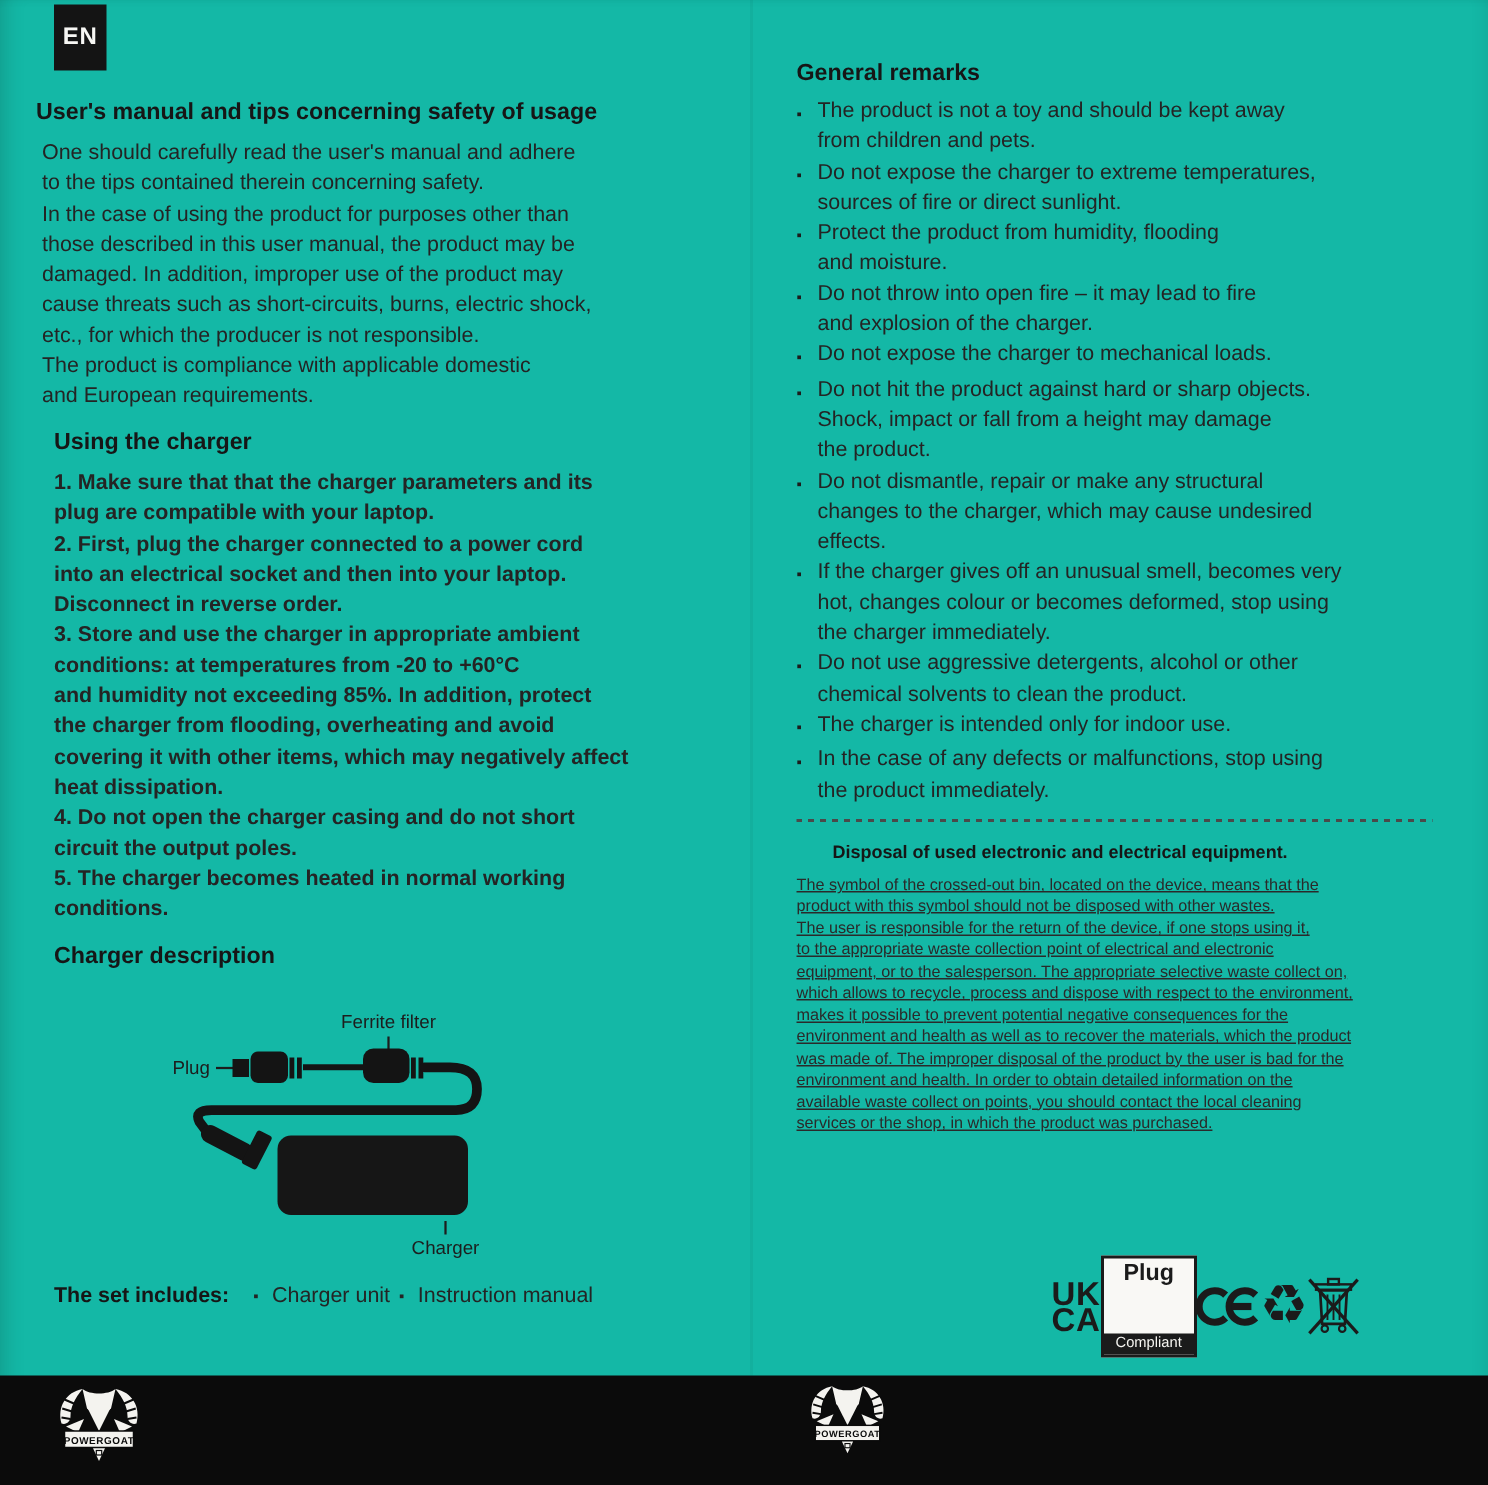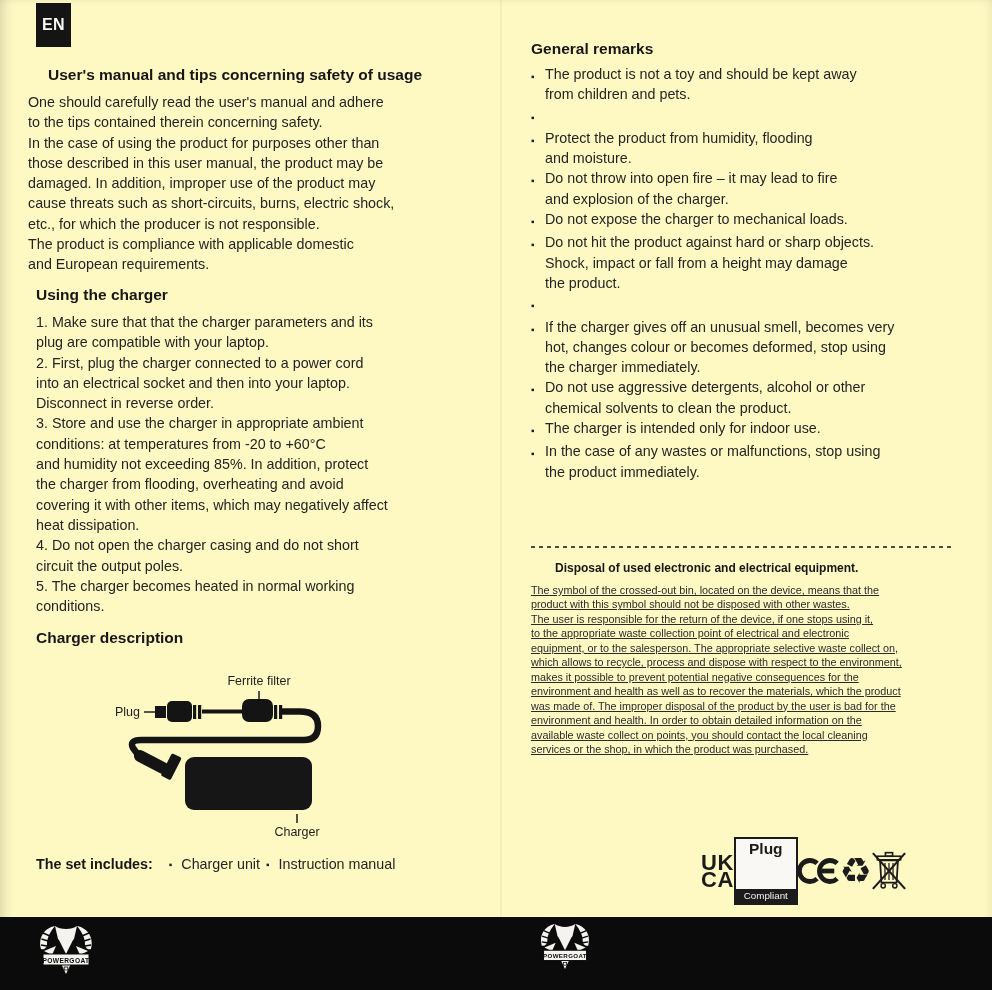--- a/index.html
+++ b/index.html
@@ -1,18 +1,18 @@
 <!DOCTYPE html>
 <html><head>
 <meta charset="utf-8">
 <style>
   html,body{margin:0;padding:0;background:#d8d8d6;}
   .page{
     position:relative;width:992px;height:990px;margin:0 auto;
-    background:#fef9c3;overflow:hidden;
+    background:#14b8a6;overflow:hidden;
     font-family:"Liberation Sans",sans-serif;color:#242424;
     box-shadow:inset 14px 0 14px -12px rgba(0,0,0,.18), inset -10px 0 12px -10px rgba(0,0,0,.10), inset 0 6px 8px -8px rgba(0,0,0,.12);
   }
   .fold{position:absolute;left:500px;top:0;width:2px;height:917px;background:rgba(0,0,0,.045);}
   .abs{position:absolute;}
   .en-badge{
     left:36px;top:3px;width:35px;height:44px;background:#141414;color:#f7f7f4;
     display:flex;align-items:center;justify-content:center;
     font-weight:bold;font-size:16px;letter-spacing:.5px;
   }
@@ -39,33 +39,33 @@
 </head>
 <body>
 
 <div class="page">
   <div class="fold"></div>
 
   <div class="abs en-badge">
     <span>EN</span>
   </div>
 
-  <div class="abs heading" style="left:48px;top:66px;">User's manual and tips concerning safety of usage</div>
+  <div class="abs heading" style="left:24px;top:66px;">User's manual and tips concerning safety of usage</div>
   <div class="abs body" style="left:28px;top:92px;">One should carefully read the user's manual and adhere
 to the tips contained therein concerning safety.
 In the case of using the product for purposes other than
 those described in this user manual, the product may be
 damaged. In addition, improper use of the product may
 cause threats such as short-circuits, burns, electric shock,
 etc., for which the producer is not responsible.
 The product is compliance with applicable domestic
 and European requirements.</div>
 
   <div class="abs heading" style="left:36px;top:286px;">Using the charger</div>
-  <div class="abs body" style="left:36px;top:312px;">1. Make sure that that the charger parameters and its
+  <div class="abs body" style="left:36px;top:312px;font-weight:bold;">1. Make sure that that the charger parameters and its
 plug are compatible with your laptop.
 2. First, plug the charger connected to a power cord
 into an electrical socket and then into your laptop.
 Disconnect in reverse order.
 3. Store and use the charger in appropriate ambient
 conditions: at temperatures from -20 to +60°C
 and humidity not exceeding 85%. In addition, protect
 the charger from flooding, overheating and avoid
 covering it with other items, which may negatively affect
 heat dissipation.
@@ -119,20 +119,22 @@
   <div class="abs heading" style="left:531px;top:40px;">General remarks</div>
 
   <div class="abs" style="left:531px;top:64px;width:455px;">
     <div class="bullet-item">
         <span class="bullet-mark">▪</span>
         <span class="bullet-text">The product is not a toy and should be kept away
 from children and pets.</span>
       </div>
     <div class="bullet-item">
         <span class="bullet-mark">▪</span>
+        <span class="bullet-text">Do not expose the charger to extreme temperatures,
+sources of fire or direct sunlight.</span>
       </div>
     <div class="bullet-item">
         <span class="bullet-mark">▪</span>
         <span class="bullet-text">Protect the product from humidity, flooding
 and moisture.</span>
       </div>
     <div class="bullet-item">
         <span class="bullet-mark">▪</span>
         <span class="bullet-text">Do not throw into open fire – it may lead to fire
 and explosion of the charger.</span>
@@ -142,39 +144,42 @@
         <span class="bullet-text">Do not expose the charger to mechanical loads.</span>
       </div>
     <div class="bullet-item">
         <span class="bullet-mark">▪</span>
         <span class="bullet-text">Do not hit the product against hard or sharp objects.
 Shock, impact or fall from a height may damage
 the product.</span>
       </div>
     <div class="bullet-item">
         <span class="bullet-mark">▪</span>
+        <span class="bullet-text">Do not dismantle, repair or make any structural
+changes to the charger, which may cause undesired
+effects.</span>
       </div>
     <div class="bullet-item">
         <span class="bullet-mark">▪</span>
         <span class="bullet-text">If the charger gives off an unusual smell, becomes very
 hot, changes colour or becomes deformed, stop using
 the charger immediately.</span>
       </div>
     <div class="bullet-item">
         <span class="bullet-mark">▪</span>
         <span class="bullet-text">Do not use aggressive detergents, alcohol or other
 chemical solvents to clean the product.</span>
       </div>
     <div class="bullet-item">
         <span class="bullet-mark">▪</span>
         <span class="bullet-text">The charger is intended only for indoor use.</span>
       </div>
     <div class="bullet-item">
         <span class="bullet-mark">▪</span>
-        <span class="bullet-text">In the case of any wastes or malfunctions, stop using
+        <span class="bullet-text">In the case of any defects or malfunctions, stop using
 the product immediately.</span>
       </div>
   </div>
 
   <div class="abs sep" style="left:531px;top:546px;width:424px;"></div>
 
   <div class="abs fine-head" style="left:531px;top:561px;">Disposal of used electronic and electrical equipment.</div>
   <div class="abs fine" style="left:531px;top:583px;text-decoration:underline;">The symbol of the crossed-out bin, located on the device, means that the
 product with this symbol should not be disposed with other wastes.
 The user is responsible for the return of the device, if one stops using it,

